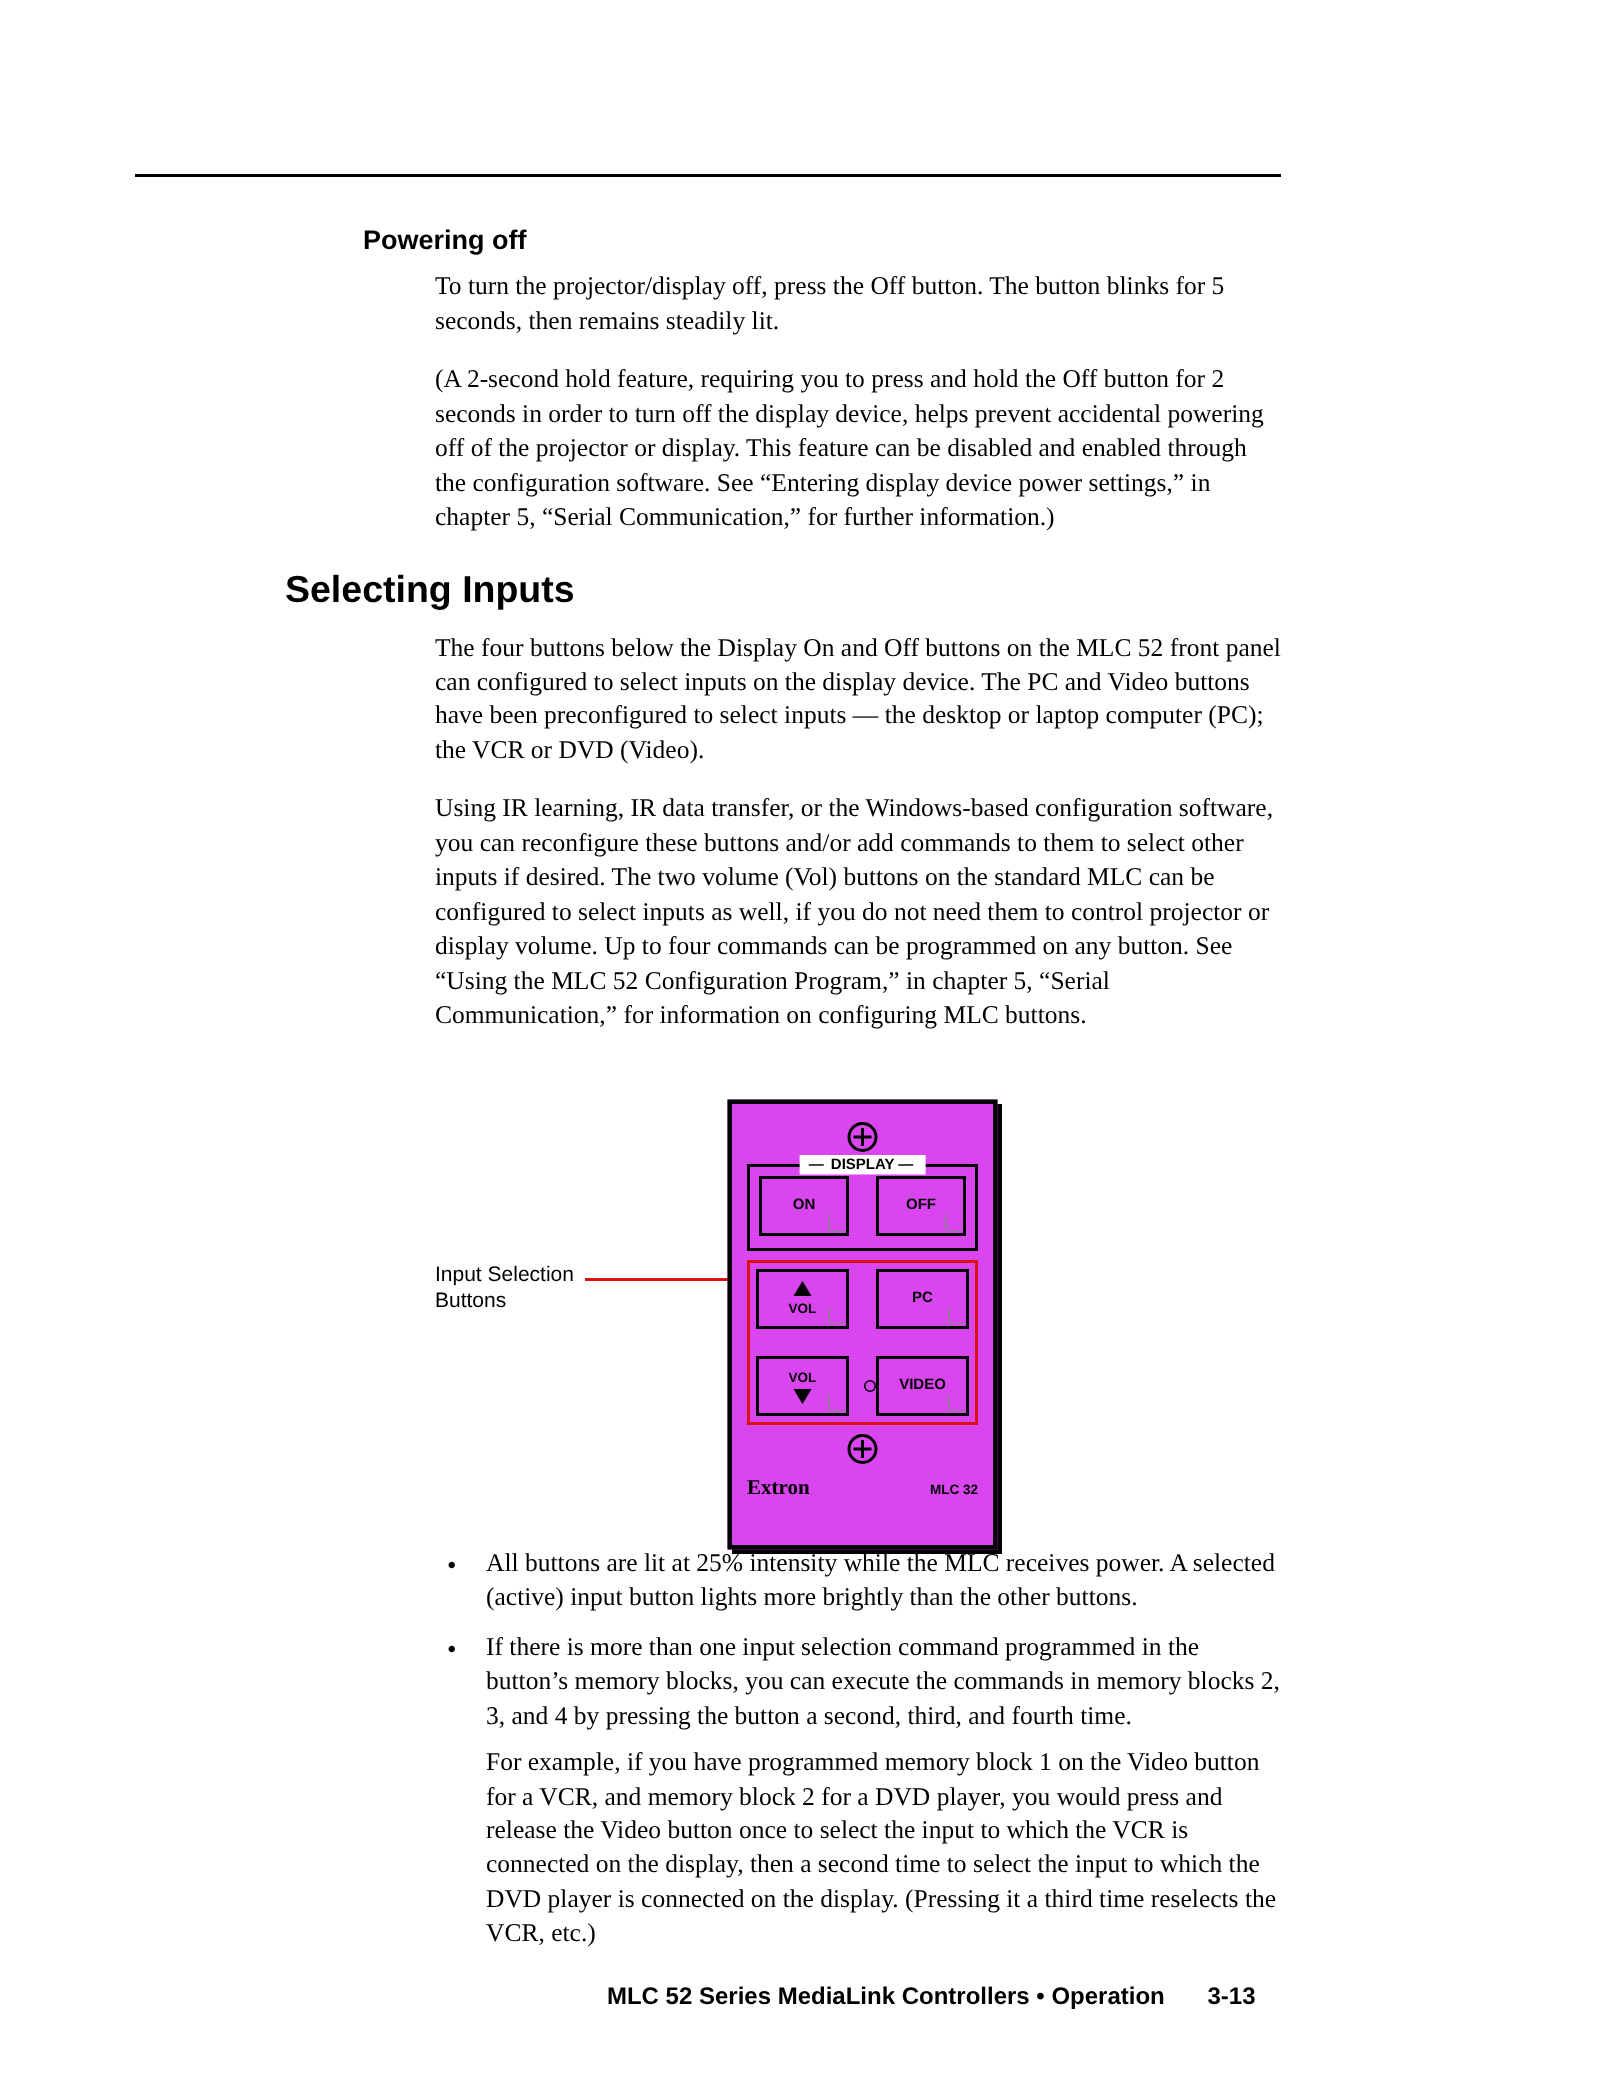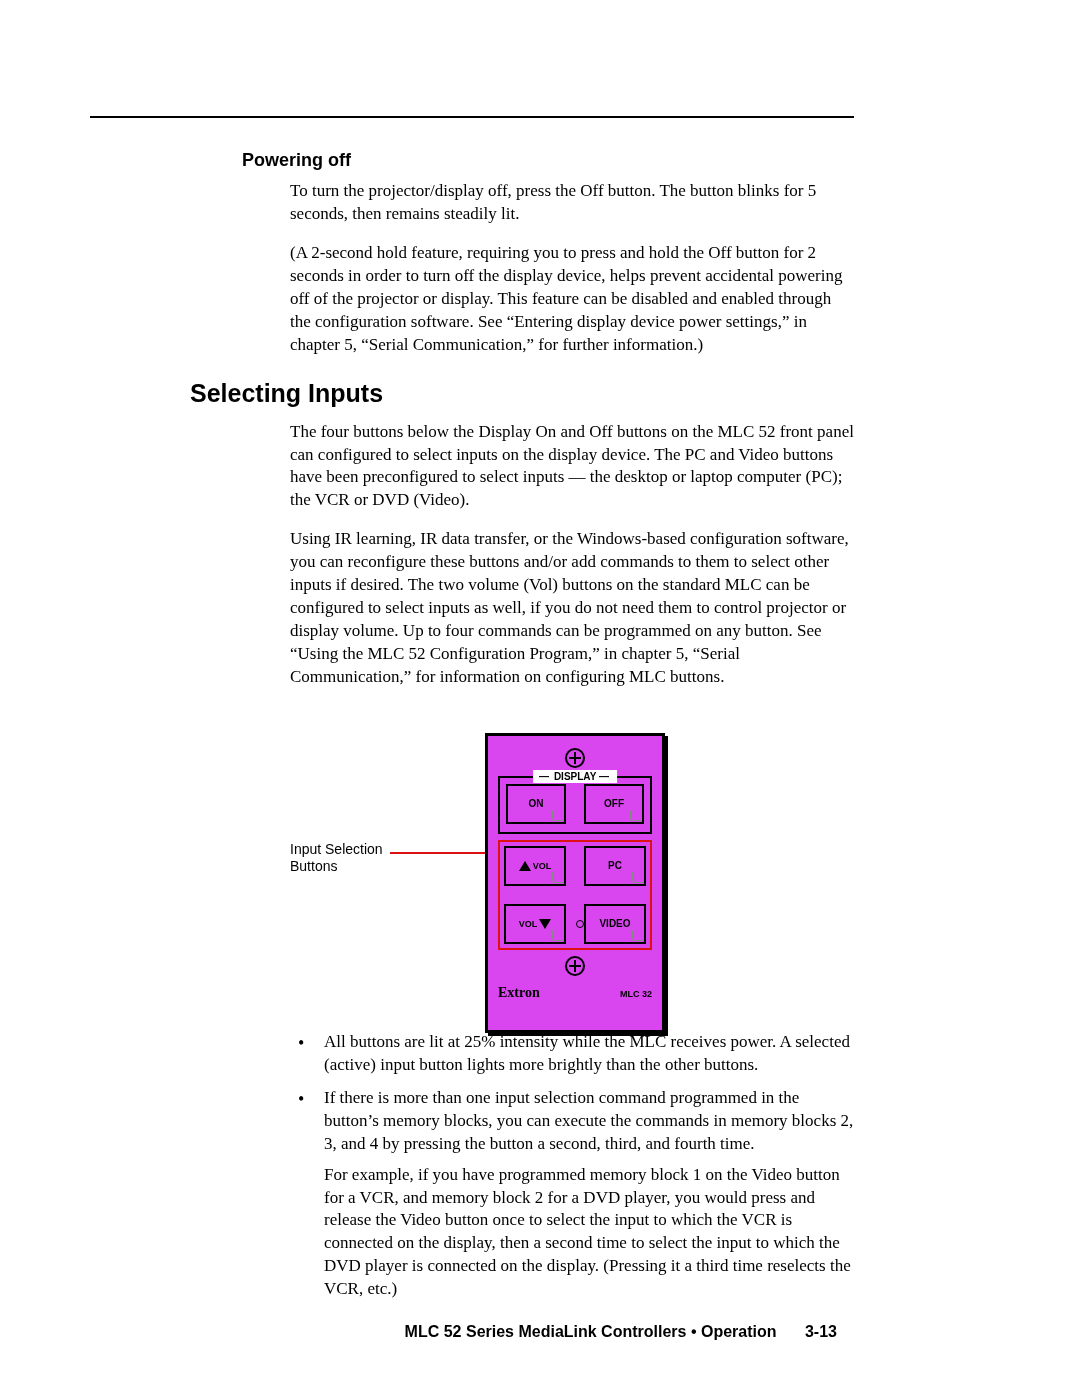--- a/index.html
+++ b/index.html
@@ -120,21 +120,21 @@
   .input-area {
     border: 2px solid #d11;
     padding: 4px;
     margin-bottom: 6px;
   }
   .tri-up, .tri-down {
     width: 0; height: 0; border-left: 6px solid transparent; border-right: 6px solid transparent;
   }
   .tri-up { border-bottom: 10px solid #000; }
   .tri-down { border-top: 10px solid #000; }
-  .vol-stack { display:flex; align-items:center; gap:2px; font-size:9px; font-weight:700; }
+  .vol-stack { display:flex; flex-direction:column; align-items:center; gap:2px; font-size:9px; font-weight:700; }
   .dot { width:6px;height:6px;border:1px solid #000;border-radius:50%; }
   .brand-row {
     display: flex;
     justify-content: space-between;
     align-items: baseline;
     margin-top: 4px;
   }
   .brand { font-family: Georgia, serif; font-weight: 700; font-size: 14px; }
   .model { font-size: 9px; font-weight: 700; }
   .fig-caption {

